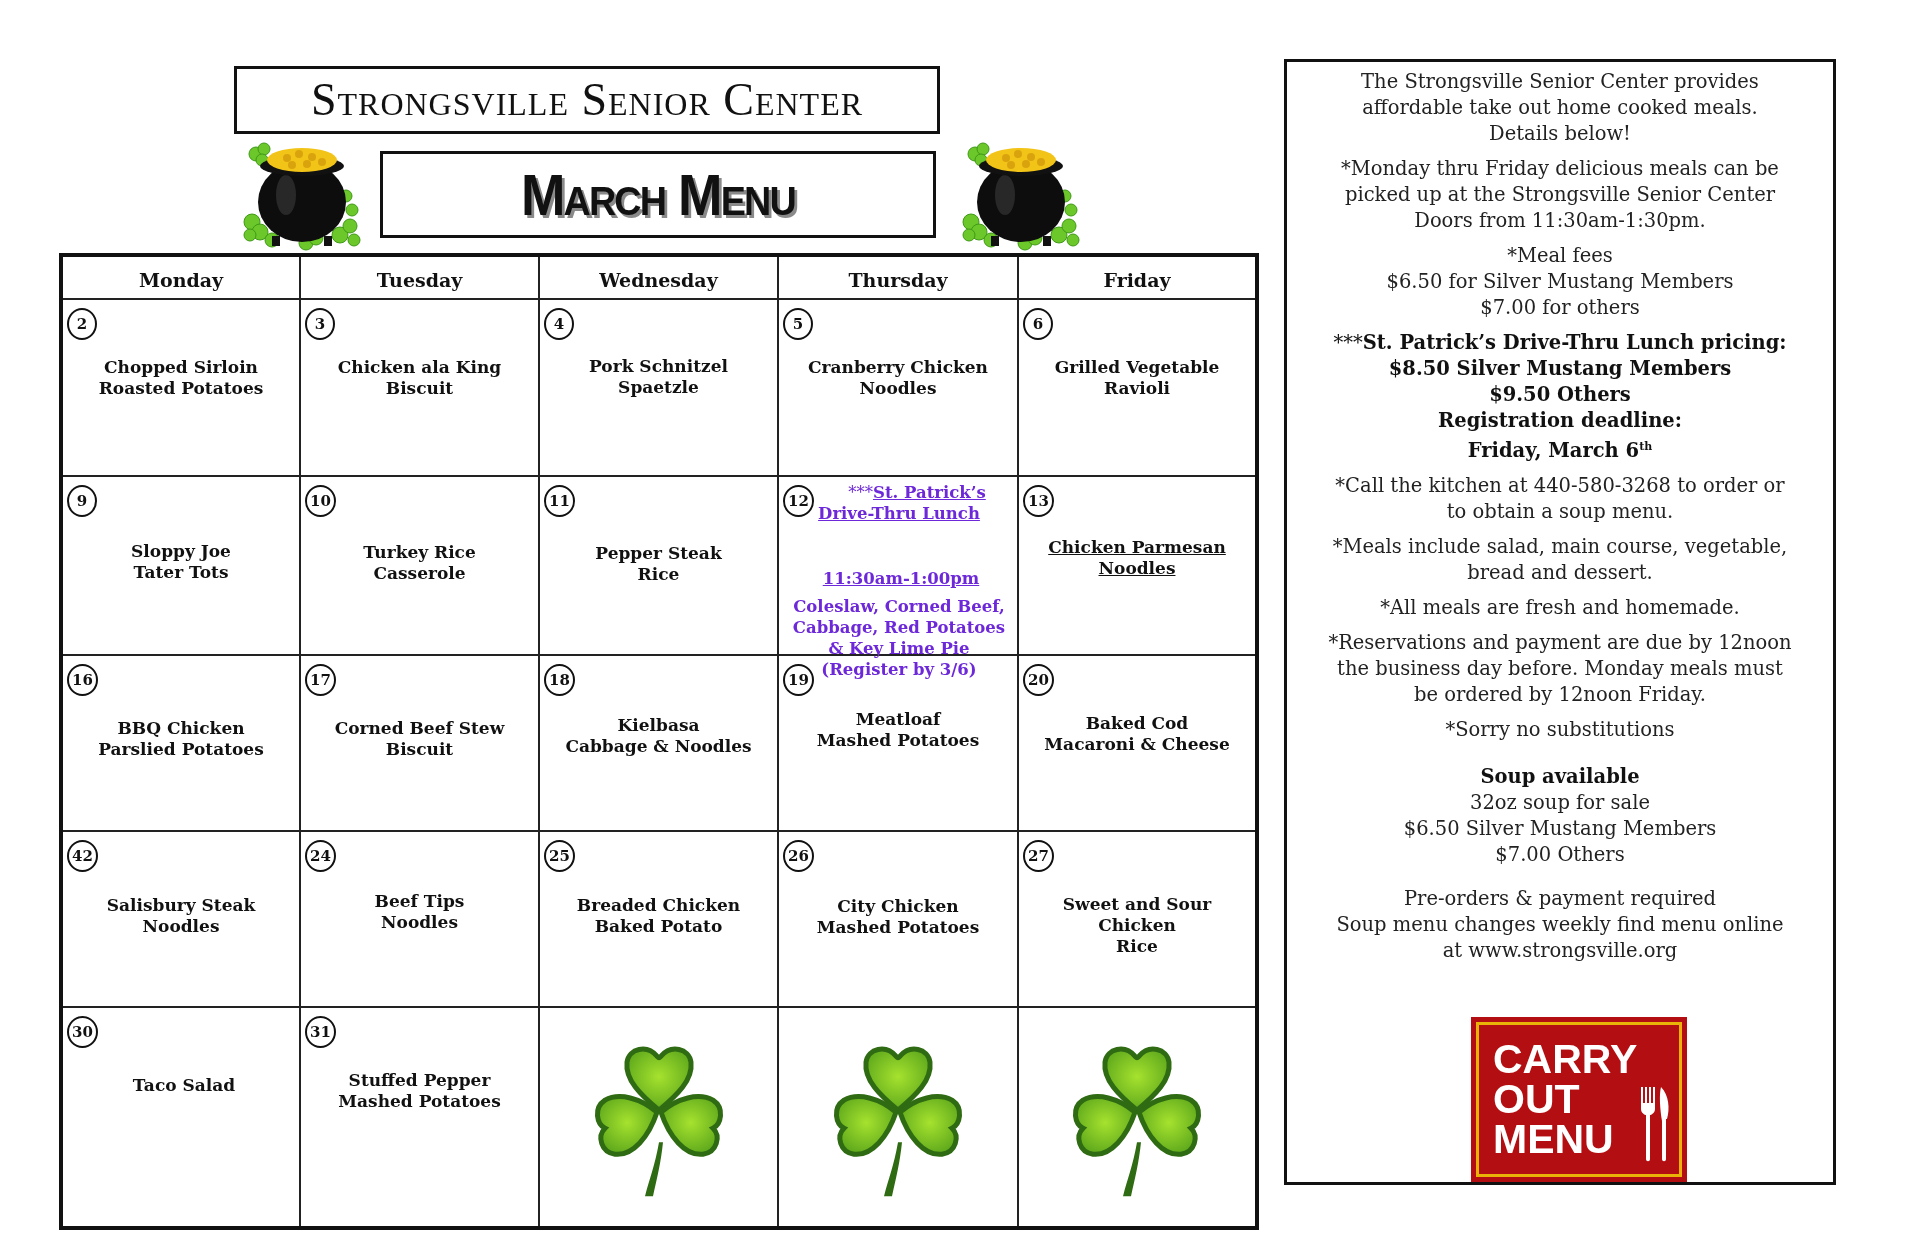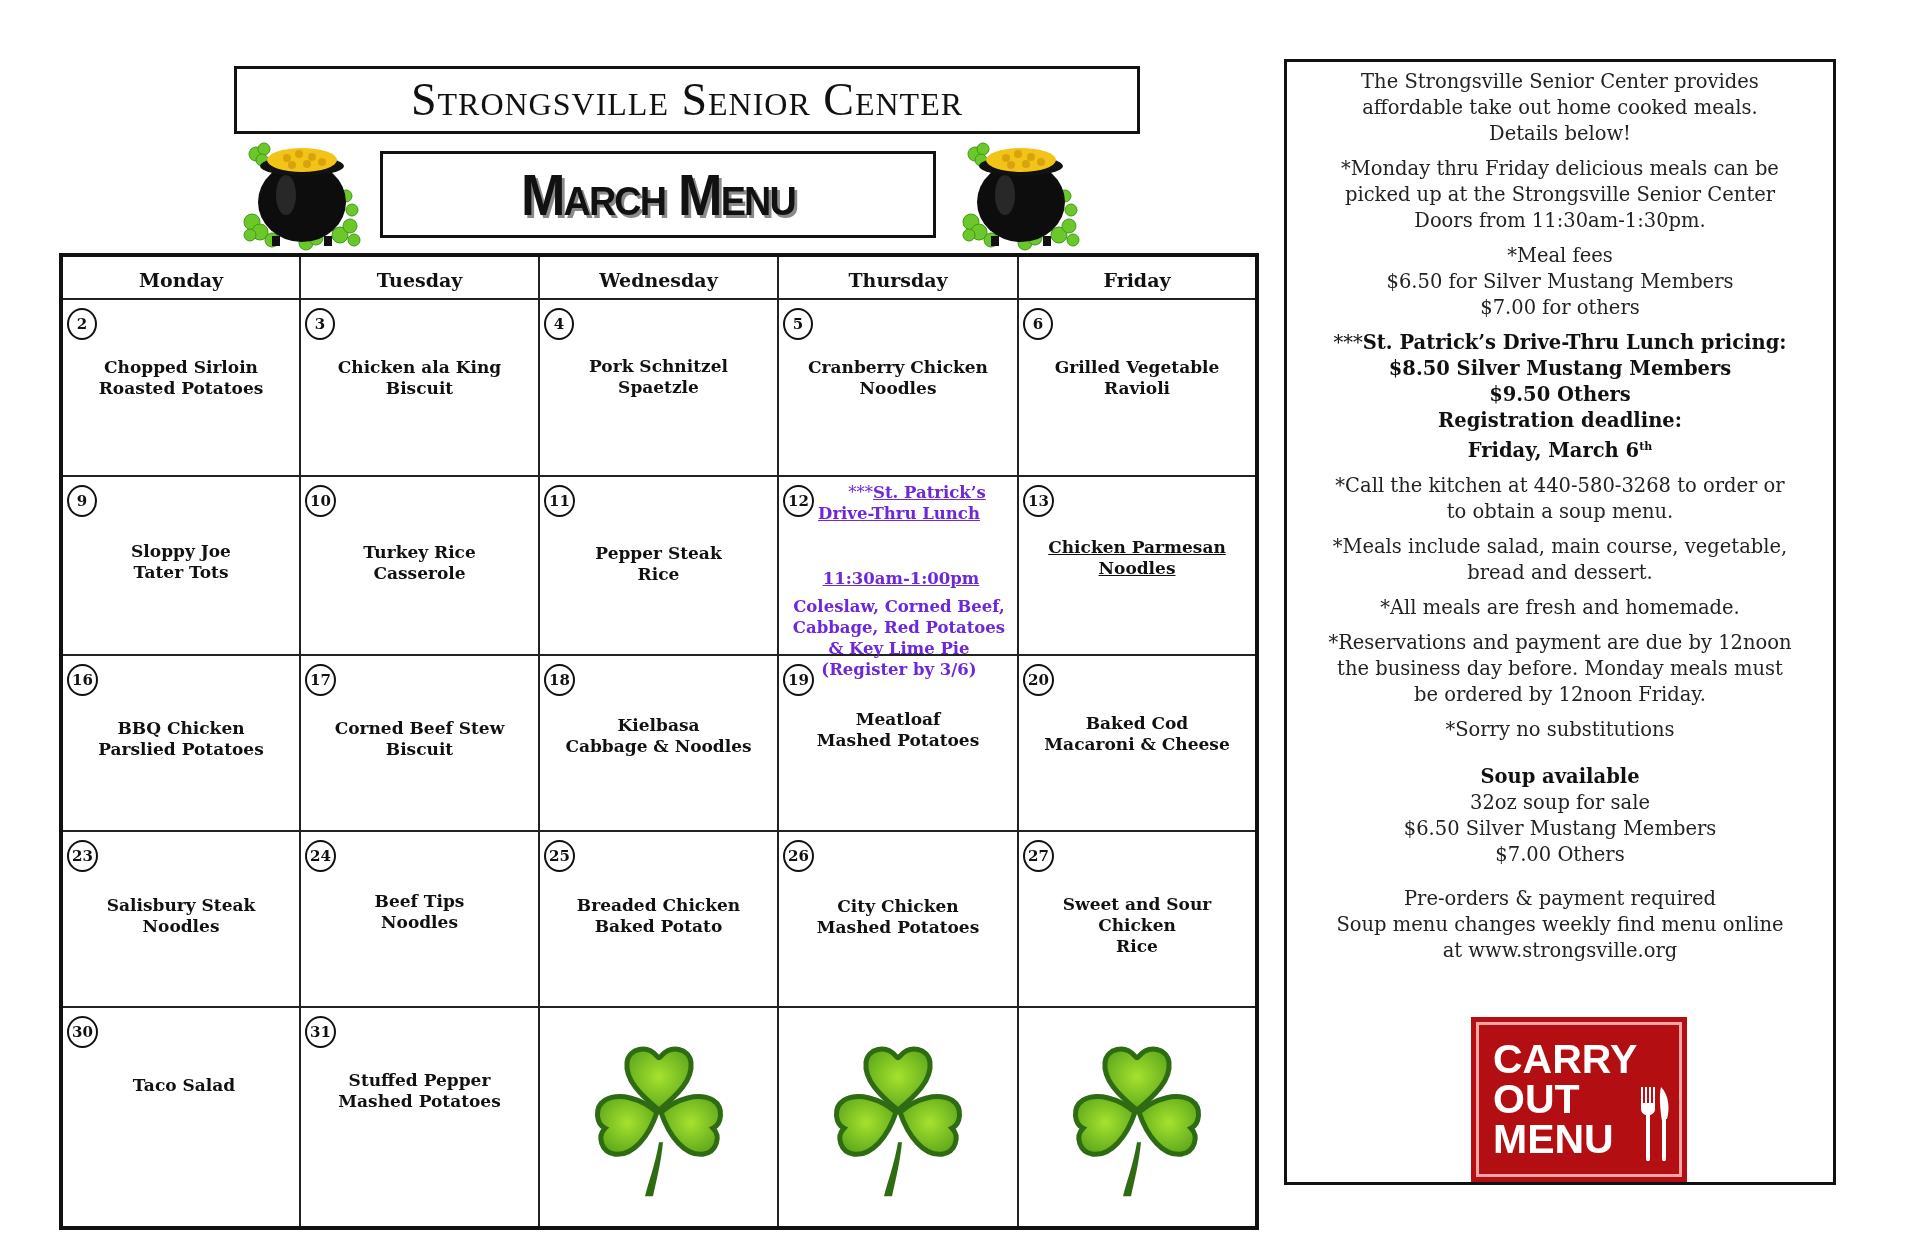--- a/index.html
+++ b/index.html
@@ -1,20 +1,20 @@
 <!DOCTYPE html>
 <html><head>
 <meta charset="utf-8">
 <style>
   * { box-sizing: border-box; margin: 0; padding: 0; }
   html, body { width: 1920px; height: 1242px; background: #ffffff; overflow: hidden; }
   body { position: relative; font-family: "DejaVu Serif", "Liberation Serif", serif; color: #111; }
 
   .title-box {
-    position: absolute; left: 234px; top: 66px; width: 906px; height: 68px;
+    position: absolute; left: 234px; top: 66px; width: 706px; height: 68px;
     border: 3px solid #111; display: flex; align-items: center; justify-content: center;
   }
   .title-text {
     font-family: "Liberation Serif", serif; font-size: 46px; letter-spacing: 1px;
     font-variant: small-caps; color: #111; line-height: 1;
   }
   .menu-box {
     position: absolute; left: 380px; top: 151px; width: 556px; height: 87px;
     border: 3px solid #111; display: flex; align-items: center; justify-content: center;
   }
@@ -77,21 +77,21 @@
   .info-panel .bold { font-weight: bold; color: #111; }
   .info-panel .ul { }
   .info-panel .stars { font-weight: normal; }
   sup.th { font-size: 11px; vertical-align: 7px; }
 
   .logo {
     position: absolute; left: 184px; top: 955px; width: 216px; height: 165px;
     background: #b30f12; padding: 5px;
   }
   .logo-inner {
-    width: 100%; height: 100%; border: 3px solid #fca5a5; position: relative;
+    width: 100%; height: 100%; border: 3px solid #eab308; position: relative;
     font-family: "Liberation Sans", sans-serif; font-weight: bold; color: #fff;
   }
   .logo-line { position: absolute; left: 14px; font-size: 41px; line-height: 41px; letter-spacing: 0px; }
   .logo-line.l1 { top: 14px; }
   .logo-line.l2 { top: 54px; }
   .logo-line.l3 { top: 94px; }
   .cutlery { position: absolute; left: 160px; top: 62px; width: 32px; height: 76px; }
   .cutlery svg { width: 100%; height: 100%; display: block; }
 </style>
 </head>
@@ -265,21 +265,21 @@
       <div class="meal" style="top:53px;">Meatloaf
 Mashed Potatoes</div>
     </div>
     <div class="cell col-last">
       <span class="date-badge">20</span>
       <div class="meal" style="top:57px;">Baked Cod
 Macaroni &amp; Cheese</div>
     </div>
 
     <div class="cell">
-      <span class="date-badge">23</span>
+      <span class="date-badge">42</span>
       <div class="meal" style="top:63px;">Salisbury Steak
 Noodles</div>
     </div>
     <div class="cell">
       <span class="date-badge">24</span>
       <div class="meal" style="top:59px;">Beef Tips
 Noodles</div>
     </div>
     <div class="cell">
       <span class="date-badge">25</span>

